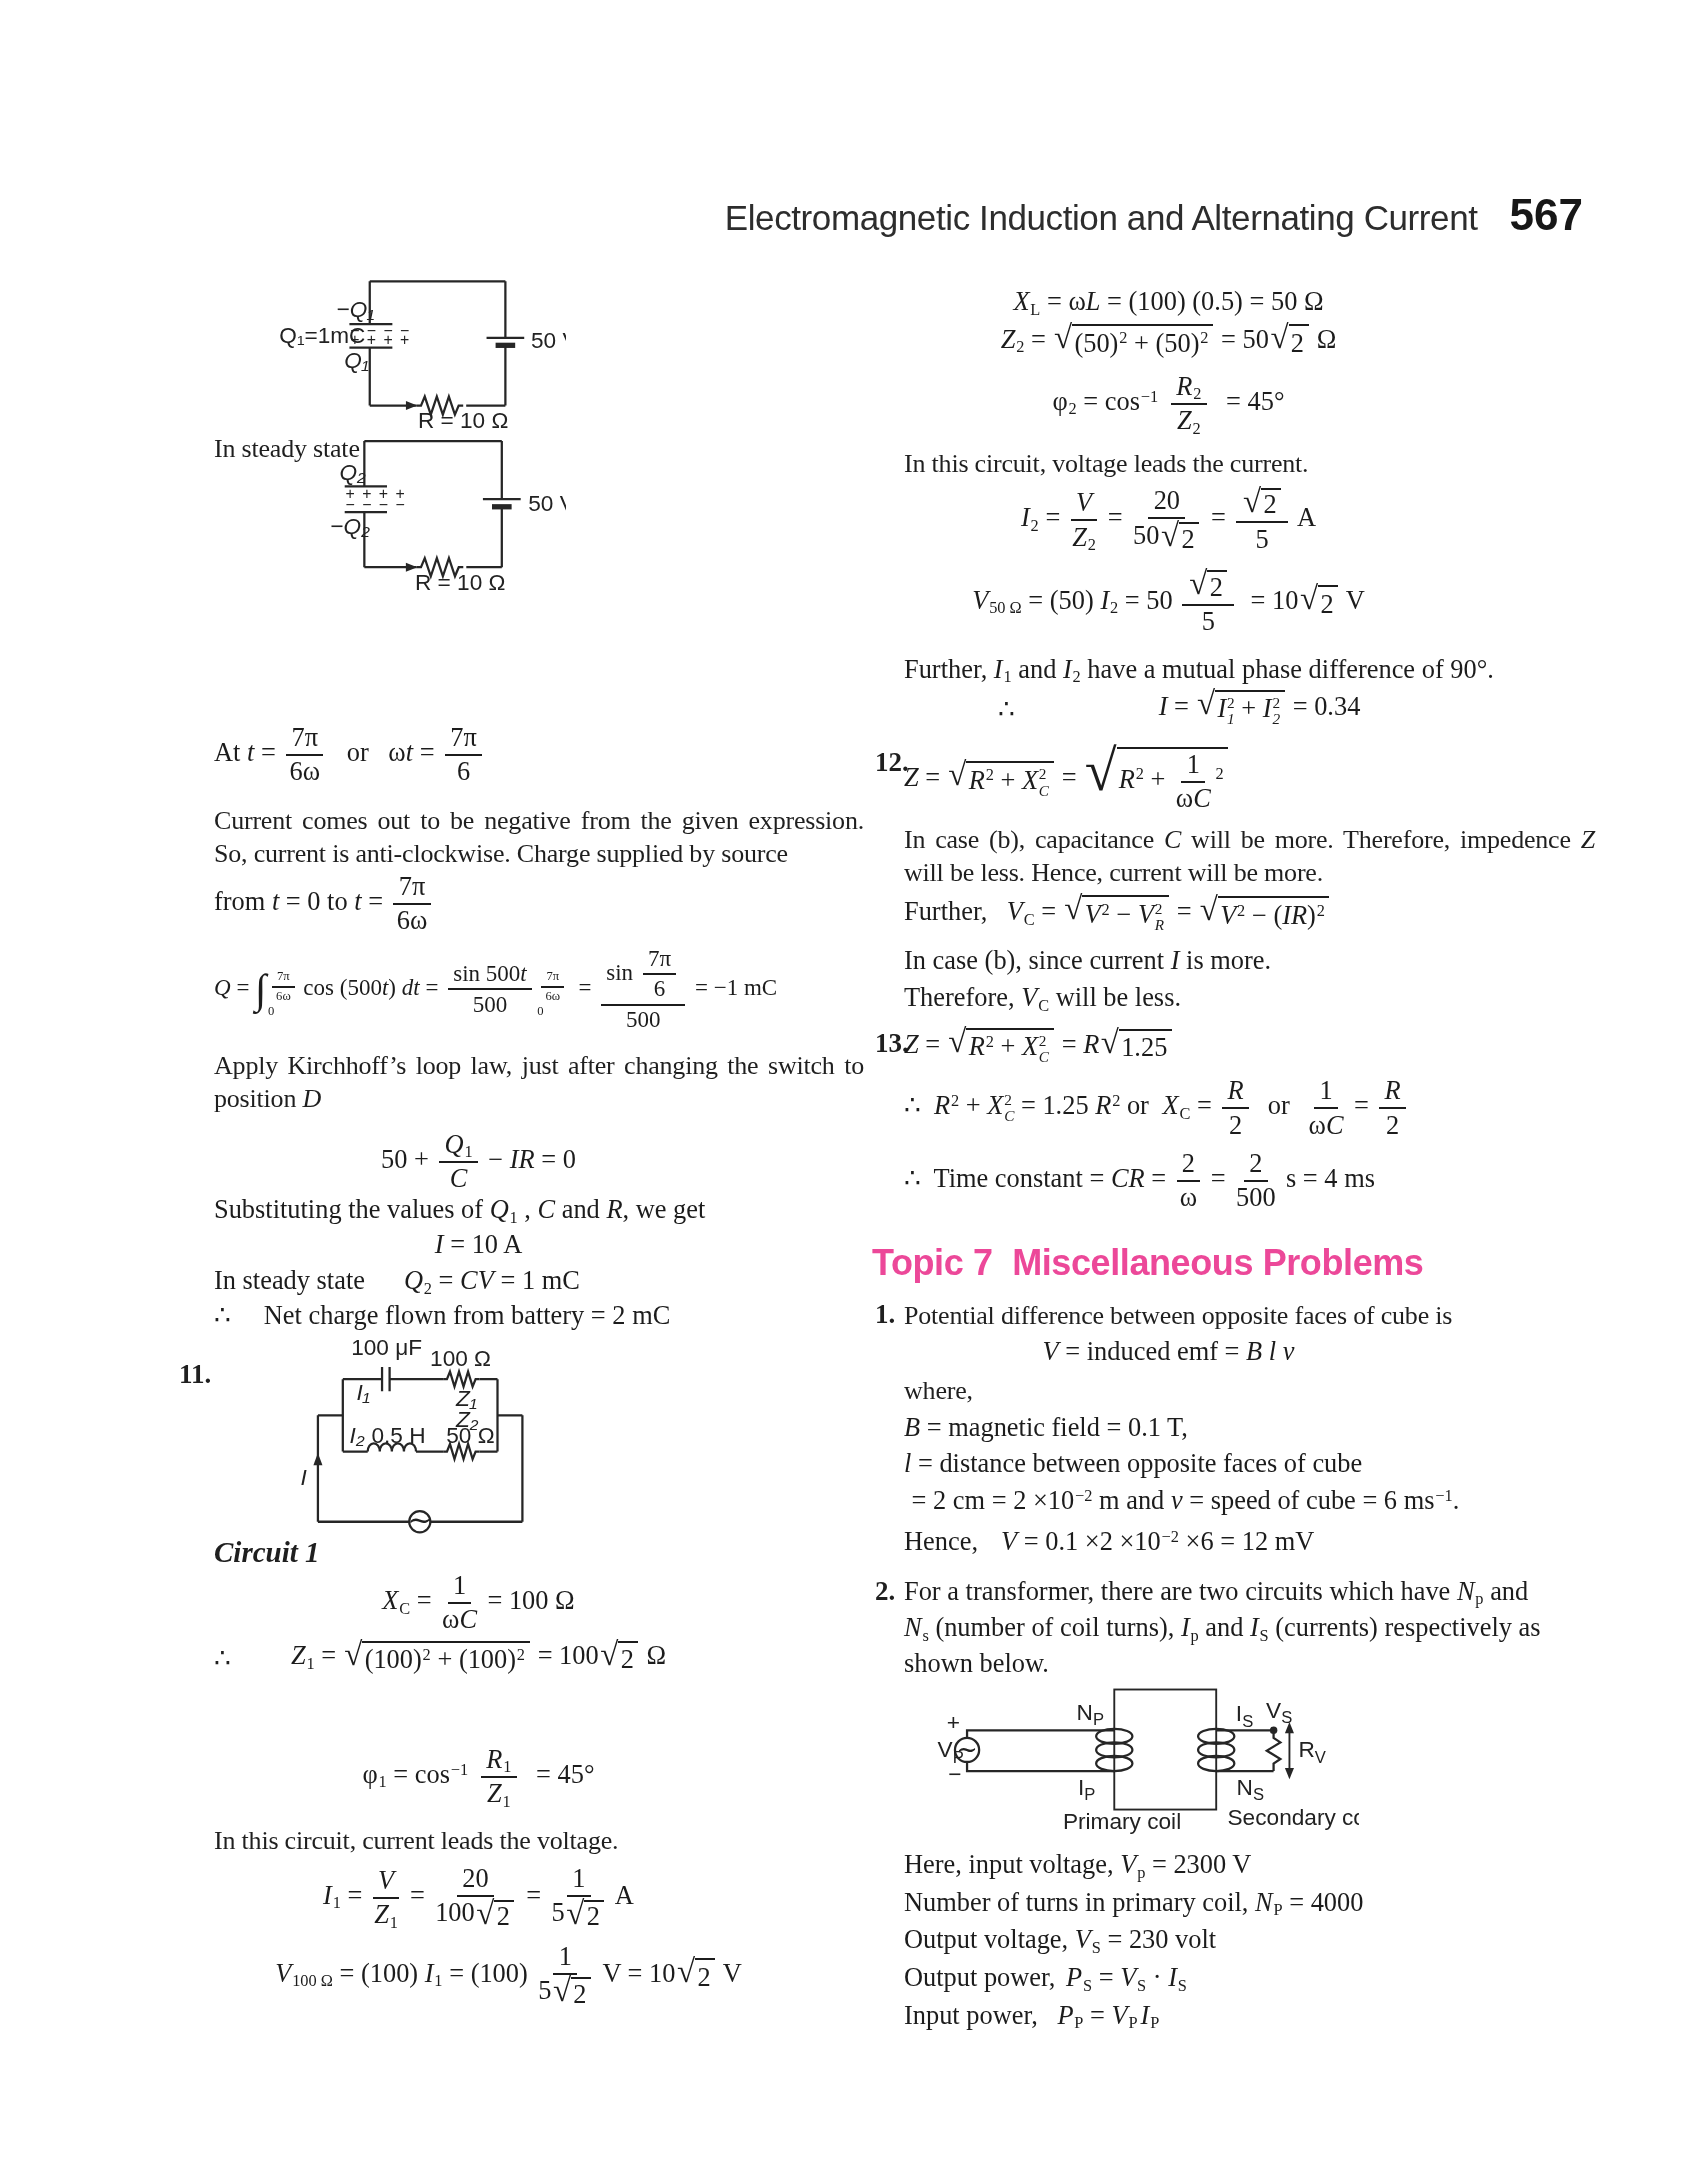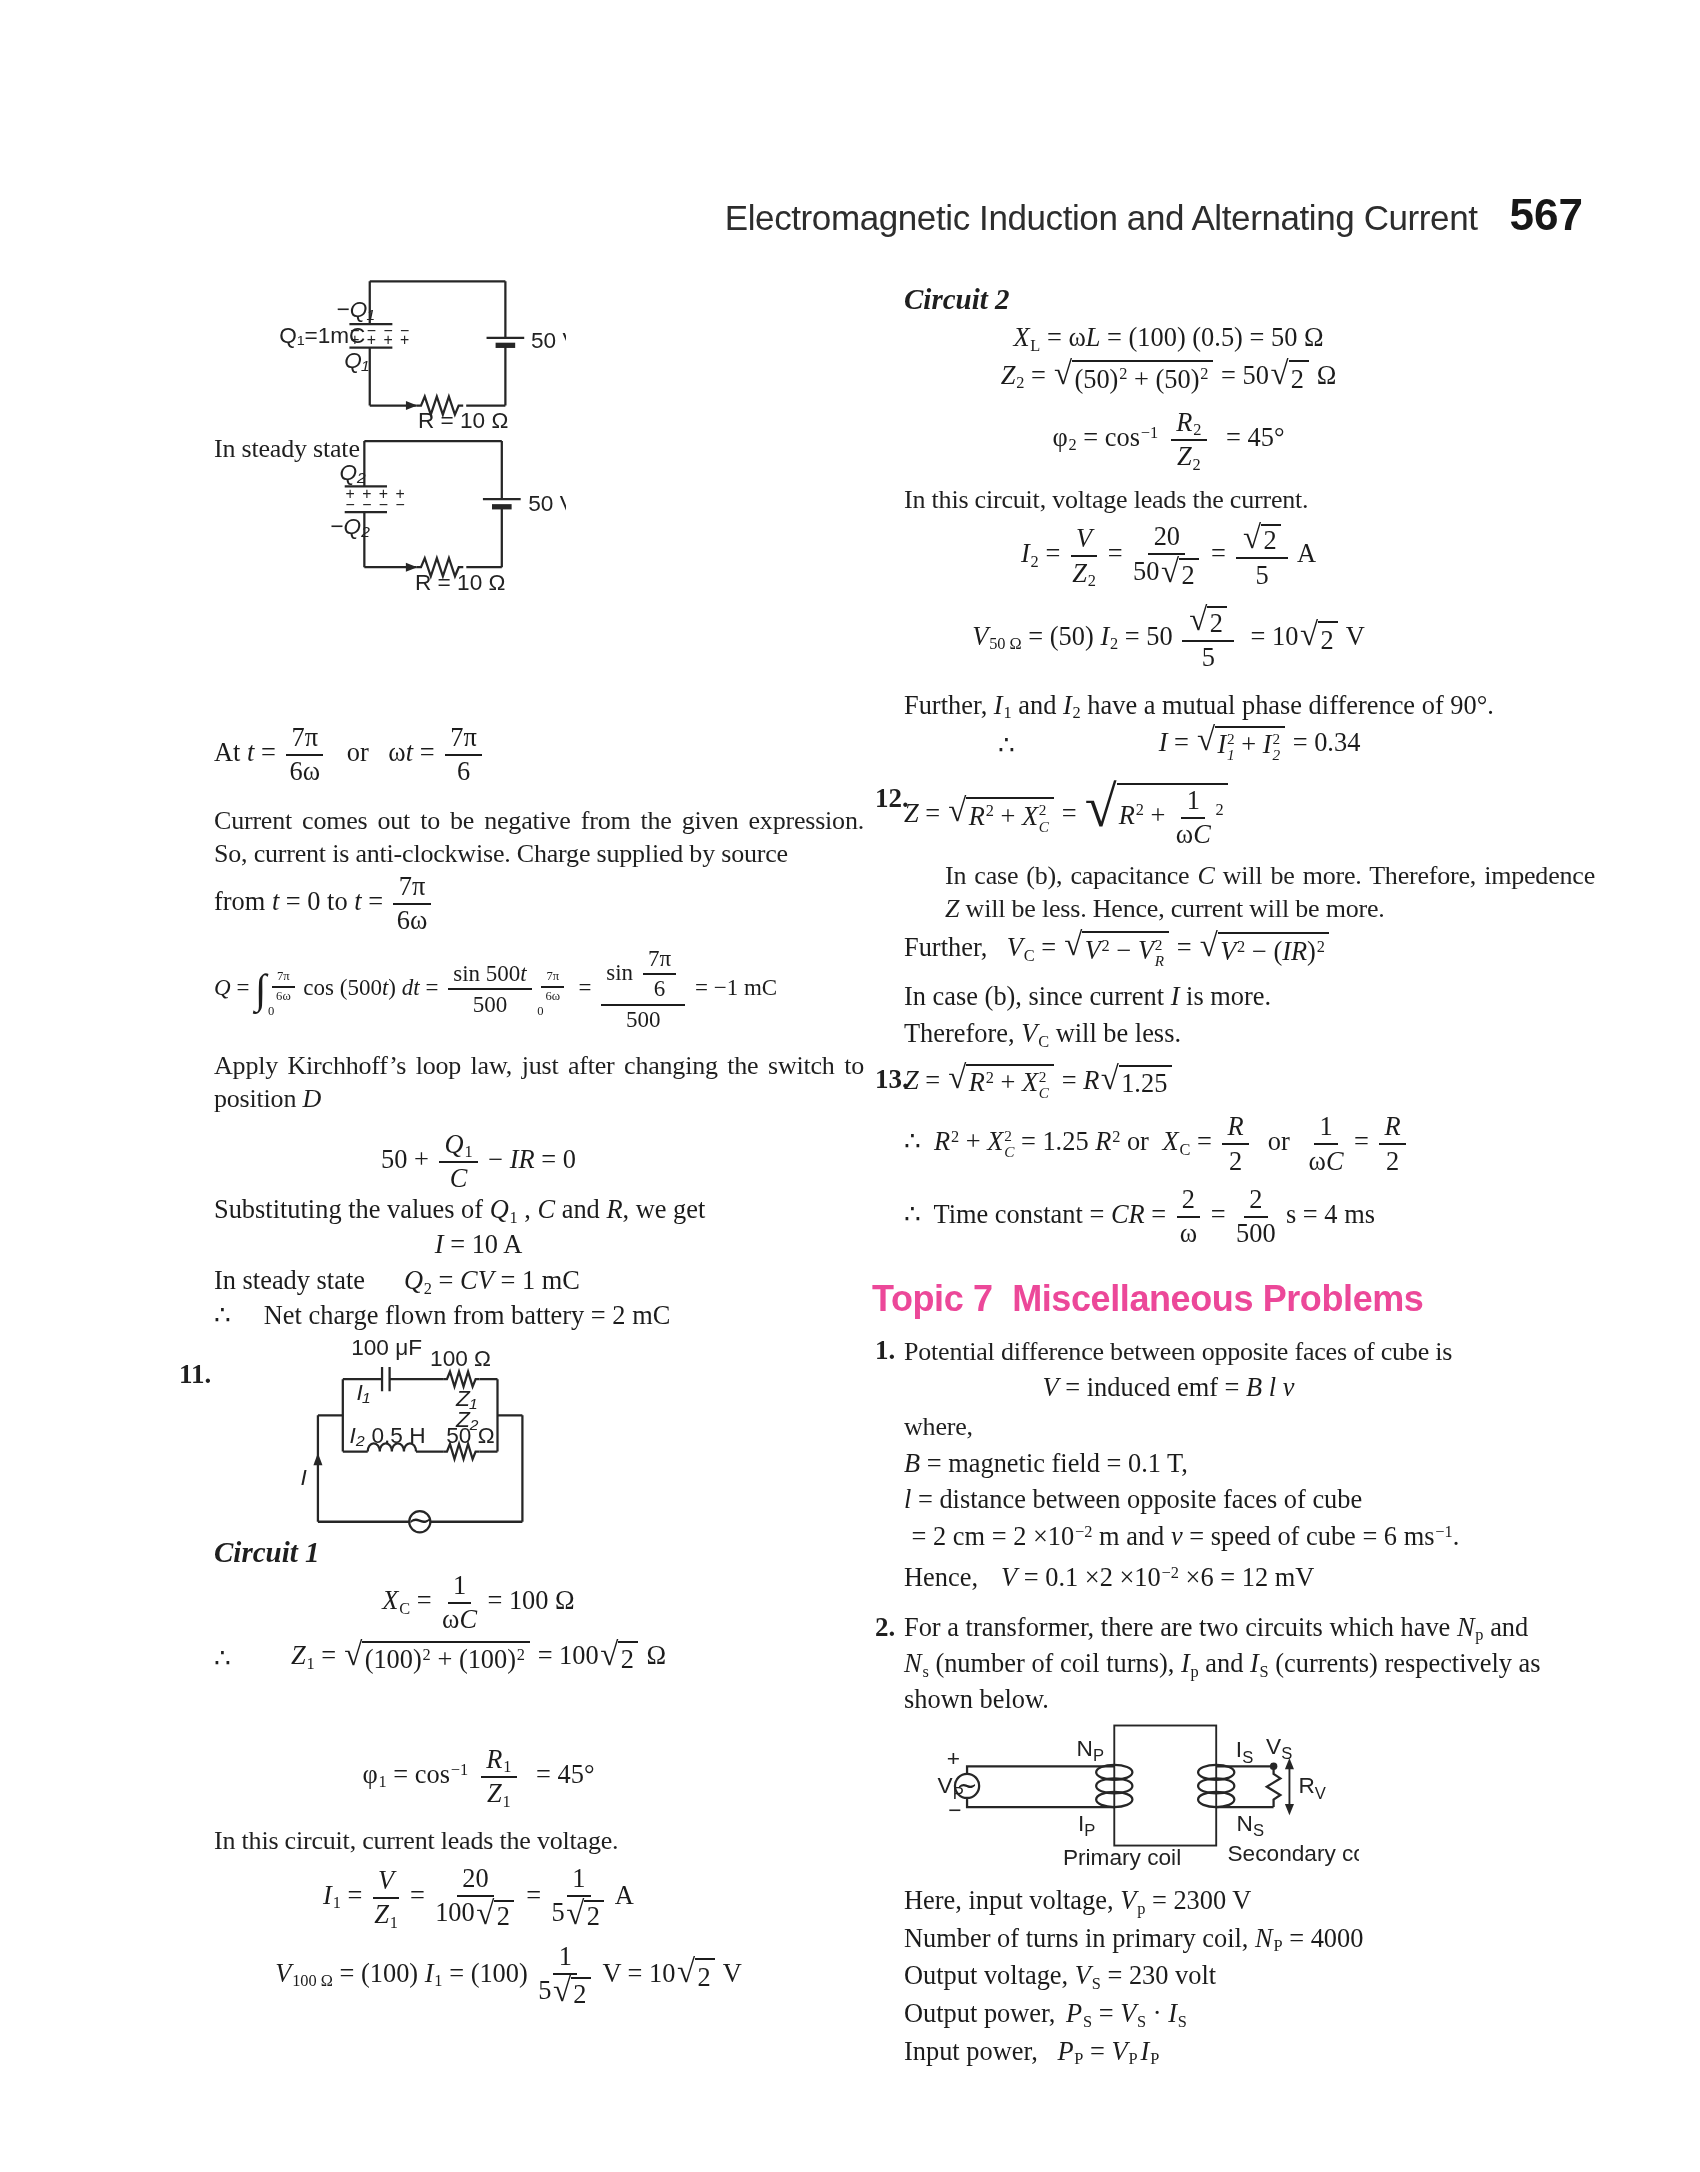--- a/index.html
+++ b/index.html
@@ -181,21 +181,20 @@
     <p class="para" style="margin-top:16.6px;">In this circuit, current leads the voltage.</p>
 
     <div class="eq center w700" style="margin-top:7.6px;"><span class="tki">I</span><span class="tksub">1</span><span class="tkt"> = </span><span class="tkf"><span class="n"><span class="tki">V</span></span><span class="d"><span class="tki">Z</span><span class="tksub">1</span></span></span><span class="tkt"> = </span><span class="tkf"><span class="n"><span class="tkt">20</span></span><span class="d"><span class="tkt">100</span><span class="tkq"><span class="sg">√</span><span class="r"><span class="tkt">2</span></span></span></span></span><span class="tkt"> = </span><span class="tkf"><span class="n"><span class="tkt">1</span></span><span class="d"><span class="tkt">5</span><span class="tkq"><span class="sg">√</span><span class="r"><span class="tkt">2</span></span></span></span></span><span class="tkt"> A</span></div>
 
     <div class="eq center" style="margin-top:12px;width:589px;"><span class="tki">V</span><span class="tksub">100 Ω</span><span class="tkt"> = (100) </span><span class="tki">I</span><span class="tksub">1</span><span class="tkt"> = (100) </span><span class="tkf"><span class="n"><span class="tkt">1</span></span><span class="d"><span class="tkt">5</span><span class="tkq"><span class="sg">√</span><span class="r"><span class="tkt">2</span></span></span></span></span><span class="tkt"> V = 10</span><span class="tkq"><span class="sg">√</span><span class="r"><span class="tkt">2</span></span></span><span class="tkt"> V</span></div>
 
   </div>
 
   <div class="col col-right">
 
-    <p class="clabel" style="margin-top:3px;">Circuit 2</p>
 
     <div class="eq center w700" style="margin-top:6px;"><span class="tki">X</span><span class="tksub">L</span><span class="tkt"> = ω</span><span class="tki">L</span><span class="tkt"> = (100) (0.5) = 50 Ω</span></div>
     <div class="eq center w700" style="margin-top:6px;"><span class="tki">Z</span><span class="tksub">2</span><span class="tkt"> = </span><span class="tkq"><span class="sg">√</span><span class="r"><span class="tkt">(50)</span><span class="tksup">2</span><span class="tkt"> + (50)</span><span class="tksup">2</span></span></span><span class="tkt"> = 50</span><span class="tkq"><span class="sg">√</span><span class="r"><span class="tkt">2</span></span></span><span class="tkt"> Ω</span></div>
     <div class="eq center w700" style="margin-top:13.6px;"><span class="tkt">φ</span><span class="tksub">2</span><span class="tkt"> = cos</span><span class="tksup">−1</span><span class="tksp" style="width: 9px;"></span><span class="tkf"><span class="n"><span class="tki">R</span><span class="tksub">2</span></span><span class="d"><span class="tki">Z</span><span class="tksub">2</span></span></span><span class="tksp" style="width: 9px;"></span><span class="tkt"> = 45°</span></div>
 
     <p class="para" style="margin-top:12px;">In this circuit, voltage leads the current.</p>
 
     <div class="eq center w700" style="margin-top:7.6px;"><span class="tki">I</span><span class="tksub">2</span><span class="tkt"> = </span><span class="tkf"><span class="n"><span class="tki">V</span></span><span class="d"><span class="tki">Z</span><span class="tksub">2</span></span></span><span class="tkt"> = </span><span class="tkf"><span class="n"><span class="tkt">20</span></span><span class="d"><span class="tkt">50</span><span class="tkq"><span class="sg">√</span><span class="r"><span class="tkt">2</span></span></span></span></span><span class="tkt"> = </span><span class="tkf"><span class="n"><span class="tkq"><span class="sg">√</span><span class="r"><span class="tkt">2</span></span></span></span><span class="d"><span class="tkt">5</span></span></span><span class="tkt"> A</span></div>
     <div class="eq center w700" style="margin-top:16.6px;"><span class="tki">V</span><span class="tksub">50 Ω</span><span class="tkt"> = (50) </span><span class="tki">I</span><span class="tksub">2</span><span class="tkt"> = 50</span><span class="tksp" style="width: 6px;"></span><span class="tkf"><span class="n"><span class="tkq"><span class="sg">√</span><span class="r"><span class="tkt">2</span></span></span></span><span class="d"><span class="tkt">5</span></span></span><span class="tksp" style="width: 6px;"></span><span class="tkt"> = 10</span><span class="tkq"><span class="sg">√</span><span class="r"><span class="tkt">2</span></span></span><span class="tkt"> V</span></div>
 
@@ -204,21 +203,21 @@
     <div class="trow trow2" style="margin-top:4.5px;">
       <span class="tf">∴</span>
       <div class="eq center w700" style="margin-left:91px;"><span class="tki">I</span><span class="tkt"> = </span><span class="tkq"><span class="sg">√</span><span class="r"><span class="tki">I</span><span class="tkss"><span class="u">2</span><span class="b">1</span></span><span class="tkt"> + </span><span class="tki">I</span><span class="tkss"><span class="u">2</span><span class="b">2</span></span></span></span><span class="tkt"> = 0.34</span></div>
     </div>
 
     <div class="prow" style="margin-top:19.6px;">
       <span class="pnum">12.</span>
       <div class="eq"><span class="tki">Z</span><span class="tkt"> = </span><span class="tkq"><span class="sg">√</span><span class="r"><span class="tki">R</span><span class="tksup">2</span><span class="tkt"> + </span><span class="tki">X</span><span class="tkss"><span class="u">2</span><span class="b">C</span></span></span></span><span class="tkt"> = </span><span class="tkq big"><span class="sg">√</span><span class="r"><span class="tki">R</span><span class="tksup">2</span><span class="tkt"> + </span><span class="tkf"><span class="n"><span class="tkt">1</span></span><span class="d"><span class="tkt">ω</span><span class="tki">C</span></span></span><span class="tksup">2</span></span></span></div>
     </div>
 
-    <p class="para just" style="margin-top:10.6px;margin-left:41px;">
+    <p class="para just" style="margin-top:10.6px;">
       <span>In case (b), capacitance </span><i>C</i><span> will be more. Therefore, impedence </span><i>Z</i><span> will be less. Hence, current will be more.</span>
     </p>
 
     <div class="eq" style="margin-top:6px;"><span class="tkt">Further,</span><span class="tksp" style="width: 19.6px;"></span><span class="tki">V</span><span class="tksub">C</span><span class="tkt"> = </span><span class="tkq"><span class="sg">√</span><span class="r"><span class="tki">V</span><span class="tksup">2</span><span class="tkt"> − </span><span class="tki">V</span><span class="tkss"><span class="u">2</span><span class="b">R</span></span></span></span><span class="tkt"> = </span><span class="tkq"><span class="sg">√</span><span class="r"><span class="tki">V</span><span class="tksup">2</span><span class="tkt"> − (</span><span class="tki">IR</span><span class="tkt">)</span><span class="tksup">2</span></span></span></div>
     <div class="eq" style="margin-top:12px;"><span class="tkt">In case (b), since current </span><span class="tki">I</span><span class="tkt"> is more.</span></div>
     <div class="eq" style="margin-top:6px;"><span class="tkt">Therefore, </span><span class="tki">V</span><span class="tksub">C</span><span class="tkt"> will be less.</span></div>
 
     <div class="prow" style="margin-top:13.6px;">
       <span class="pnum">13.</span>
       <div class="eq"><span class="tki">Z</span><span class="tkt"> = </span><span class="tkq"><span class="sg">√</span><span class="r"><span class="tki">R</span><span class="tksup">2</span><span class="tkt"> + </span><span class="tki">X</span><span class="tkss"><span class="u">2</span><span class="b">C</span></span></span></span><span class="tkt"> = </span><span class="tki">R</span><span class="tkq"><span class="sg">√</span><span class="r"><span class="tkt">1.25</span></span></span></div>

